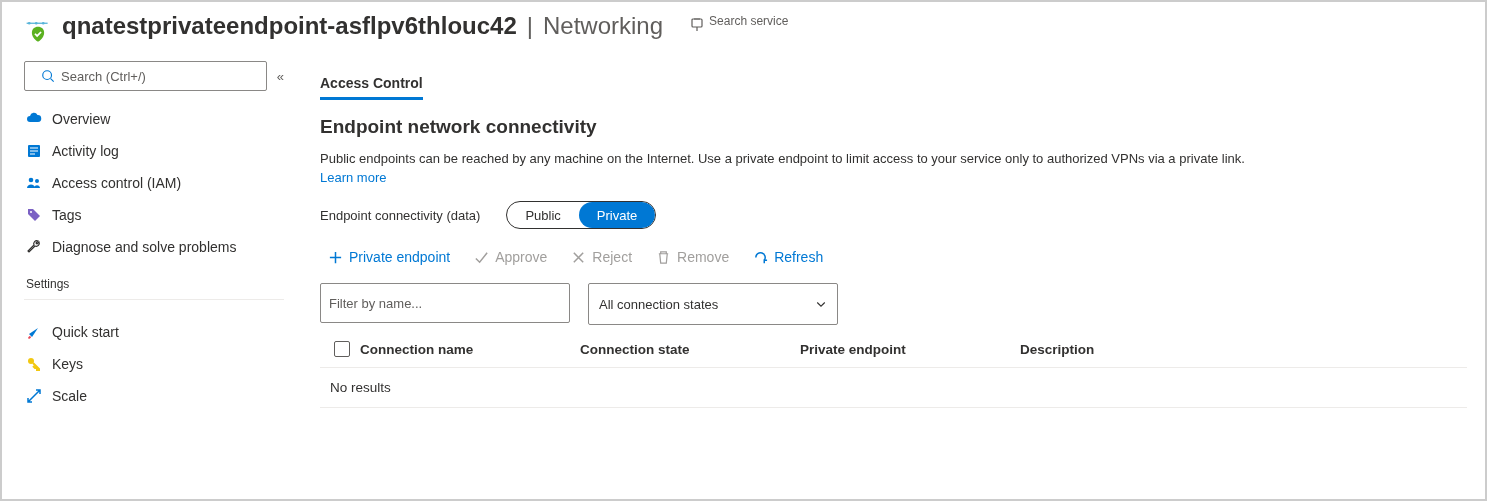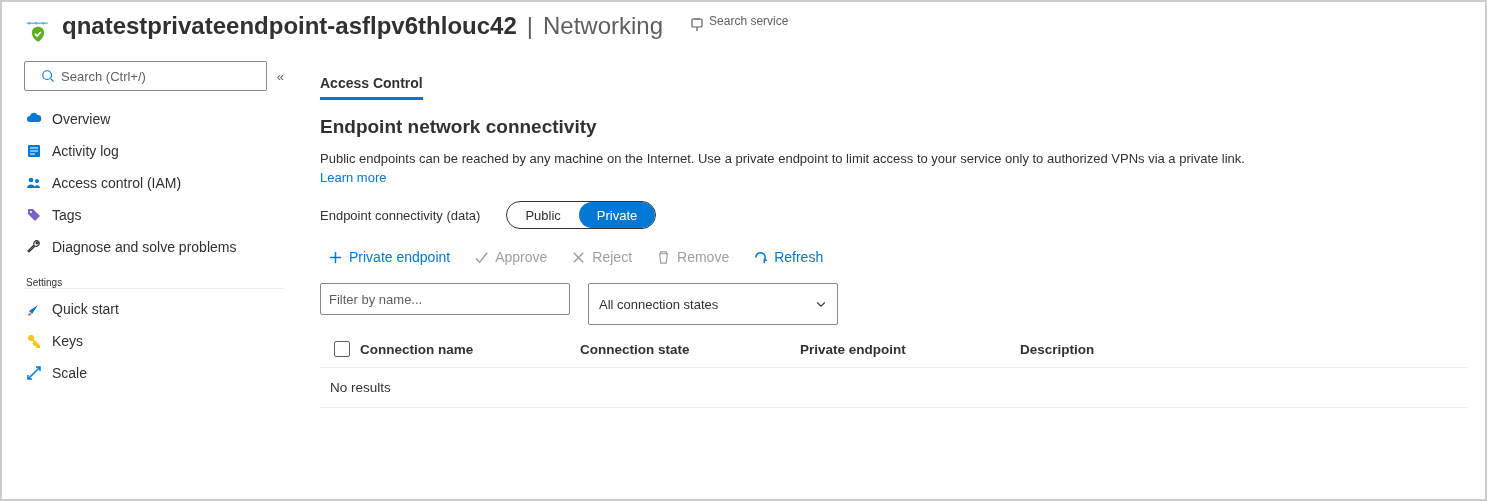--- a/index.html
+++ b/index.html
@@ -45,24 +45,24 @@
   .search-box input::placeholder { color: #605e5c; }
   .collapse-btn { margin-left: 10px; cursor: pointer; color: #605e5c; font-size: 13px; }
 
   .nav-item {
     display: flex; align-items: center; gap: 10px;
     padding: 8px 4px 8px 2px; cursor: pointer;
     color: #323130; font-size: 14px;
   }
   .nav-item svg { width: 16px; height: 16px; }
   .nav-group-label {
-    font-size: 10px; color: #323130;
-    padding: 14px 0 0 2px;
+    font-size: 12px; color: #323130;
+    padding: 14px 0 8px 2px;
     border-bottom: 1px solid #edebe9;
-    margin-bottom: 4px;
+    margin-bottom: 16px;
   }
 
   .main { flex: 1; padding: 18px 18px 0 18px; position: relative; }
   .tab-row { display: flex; border-bottom: none; margin-bottom: 16px; }
   .tab {
     font-size: 14px; font-weight: 600; color: #323130;
     padding: 4px 0 6px 0; margin-right: 24px;
     border-bottom: 3px solid #0078d4; cursor: pointer;
   }
   .section-title { font-size: 19px; font-weight: 600; margin-bottom: 12px; }
@@ -85,21 +85,21 @@
   .toolbar { display: flex; align-items: center; gap: 24px; margin-top: 20px; padding-left: 8px; }
   .tool-btn { display: inline-flex; align-items: center; gap: 6px; font-size: 14px; cursor: pointer; }
   .tool-btn.primary { color: #0078d4; }
   .tool-btn.disabled { color: #a19f9d; cursor: default; }
   .tool-btn svg { width: 15px; height: 15px; }
   .tool-btn.primary svg { stroke: #0078d4; fill: none; }
   .tool-btn.disabled svg { stroke: #a19f9d; fill: none; }
 
   .filter-row { display: flex; gap: 18px; margin-top: 18px; }
   .filter-input {
-    width: 250px; height: 32px; border: 1px solid #8a8886; border-radius: 2px;
+    width: 250px; height: 40px; border: 1px solid #8a8886; border-radius: 2px;
     padding: 9px 8px; font-size: 13px; outline: none;
   }
   .filter-input::placeholder { color: #605e5c; }
   .dropdown {
     width: 250px; height: 42px; border: 1px solid #8a8886; border-radius: 2px;
     display: flex; align-items: center; justify-content: space-between;
     padding: 0 10px; font-size: 13px; cursor: pointer; background: #fff;
   }
   .dropdown svg { width: 12px; height: 12px; stroke: #323130; fill: none; }
 

